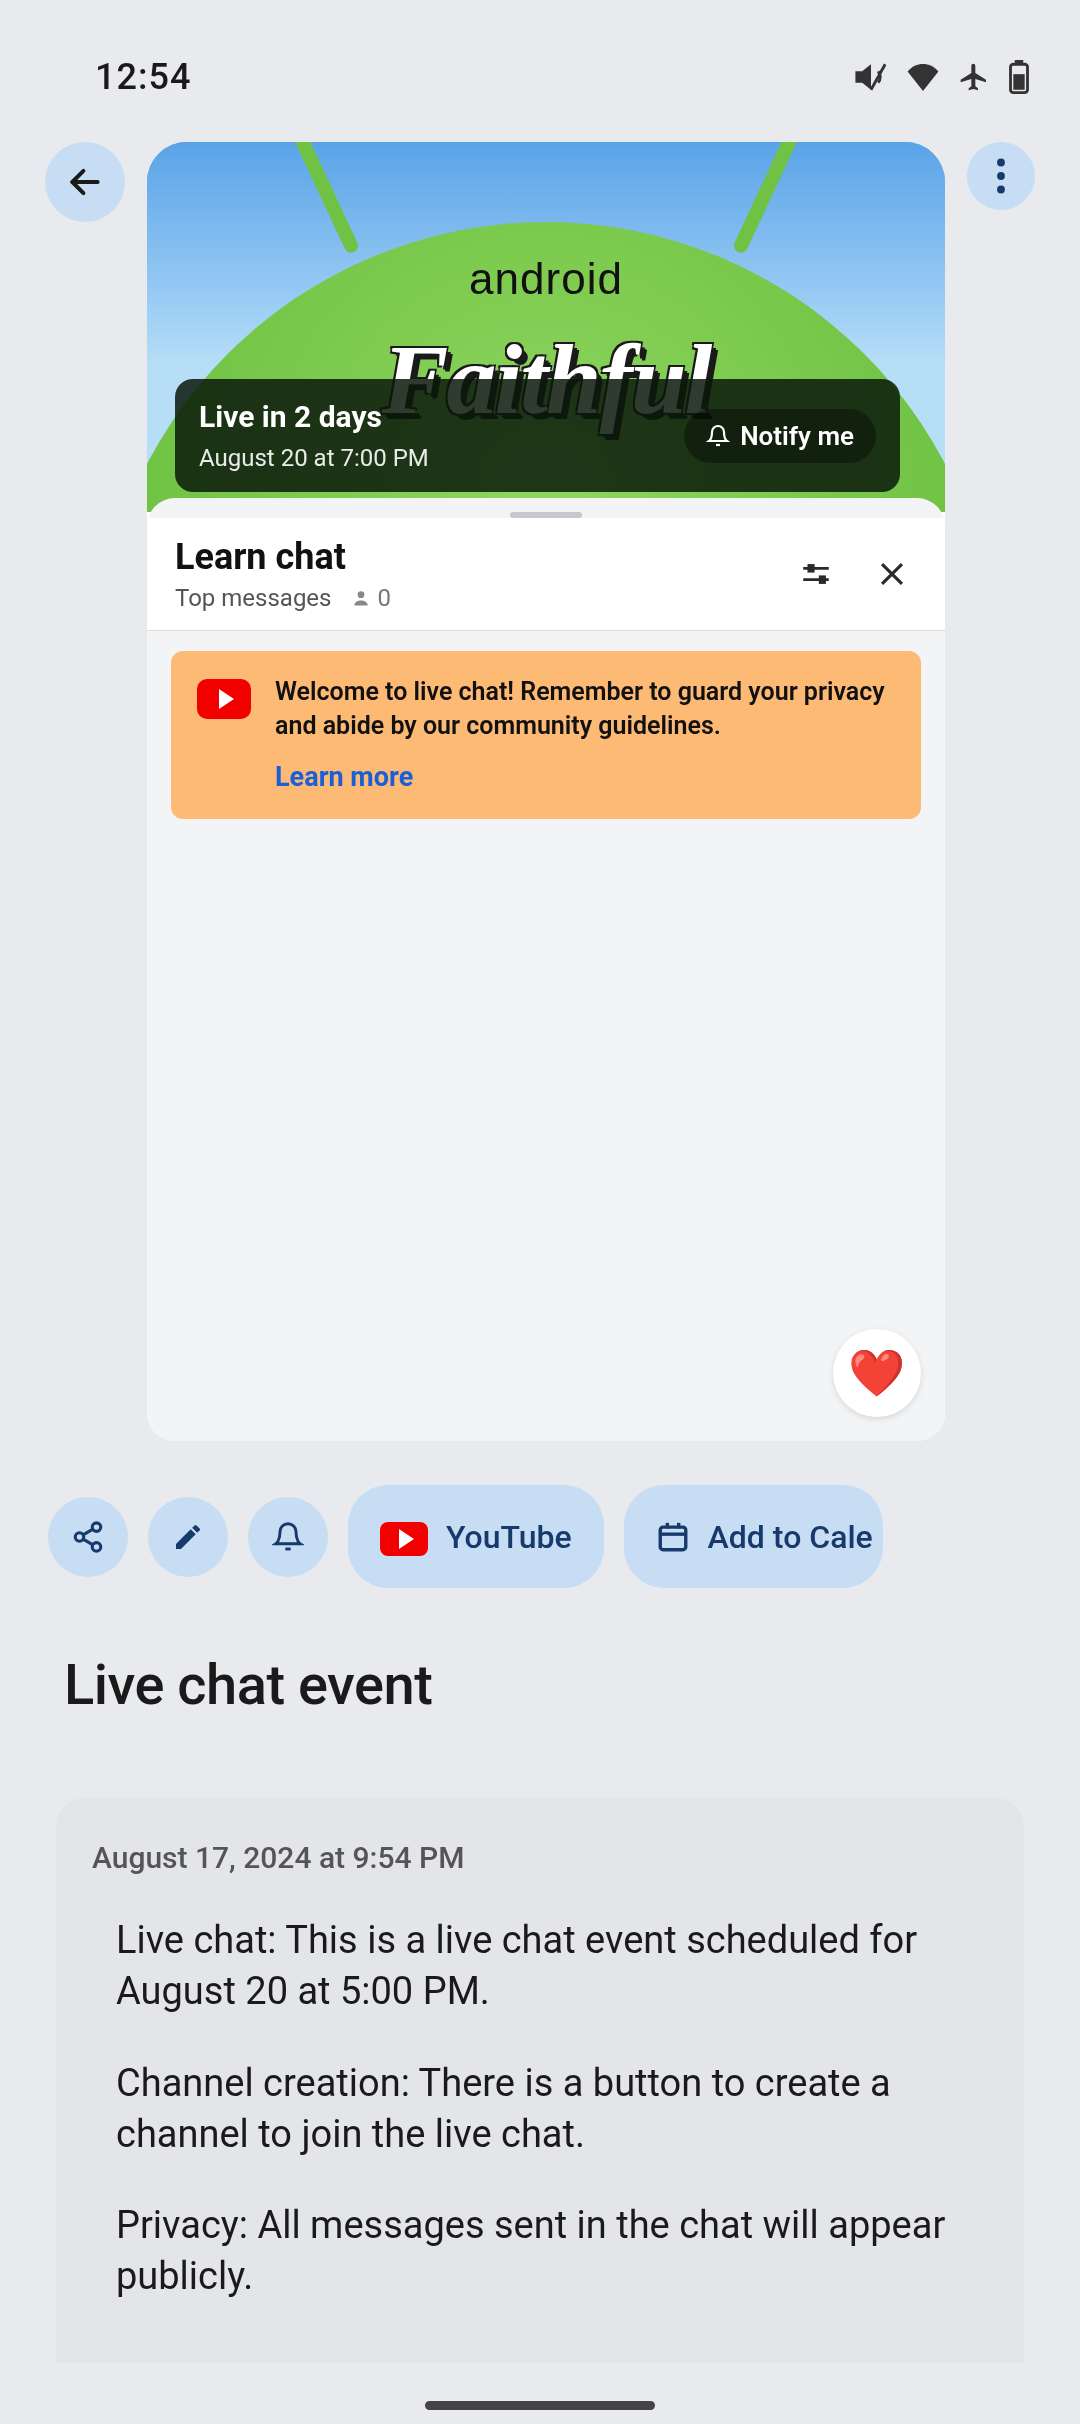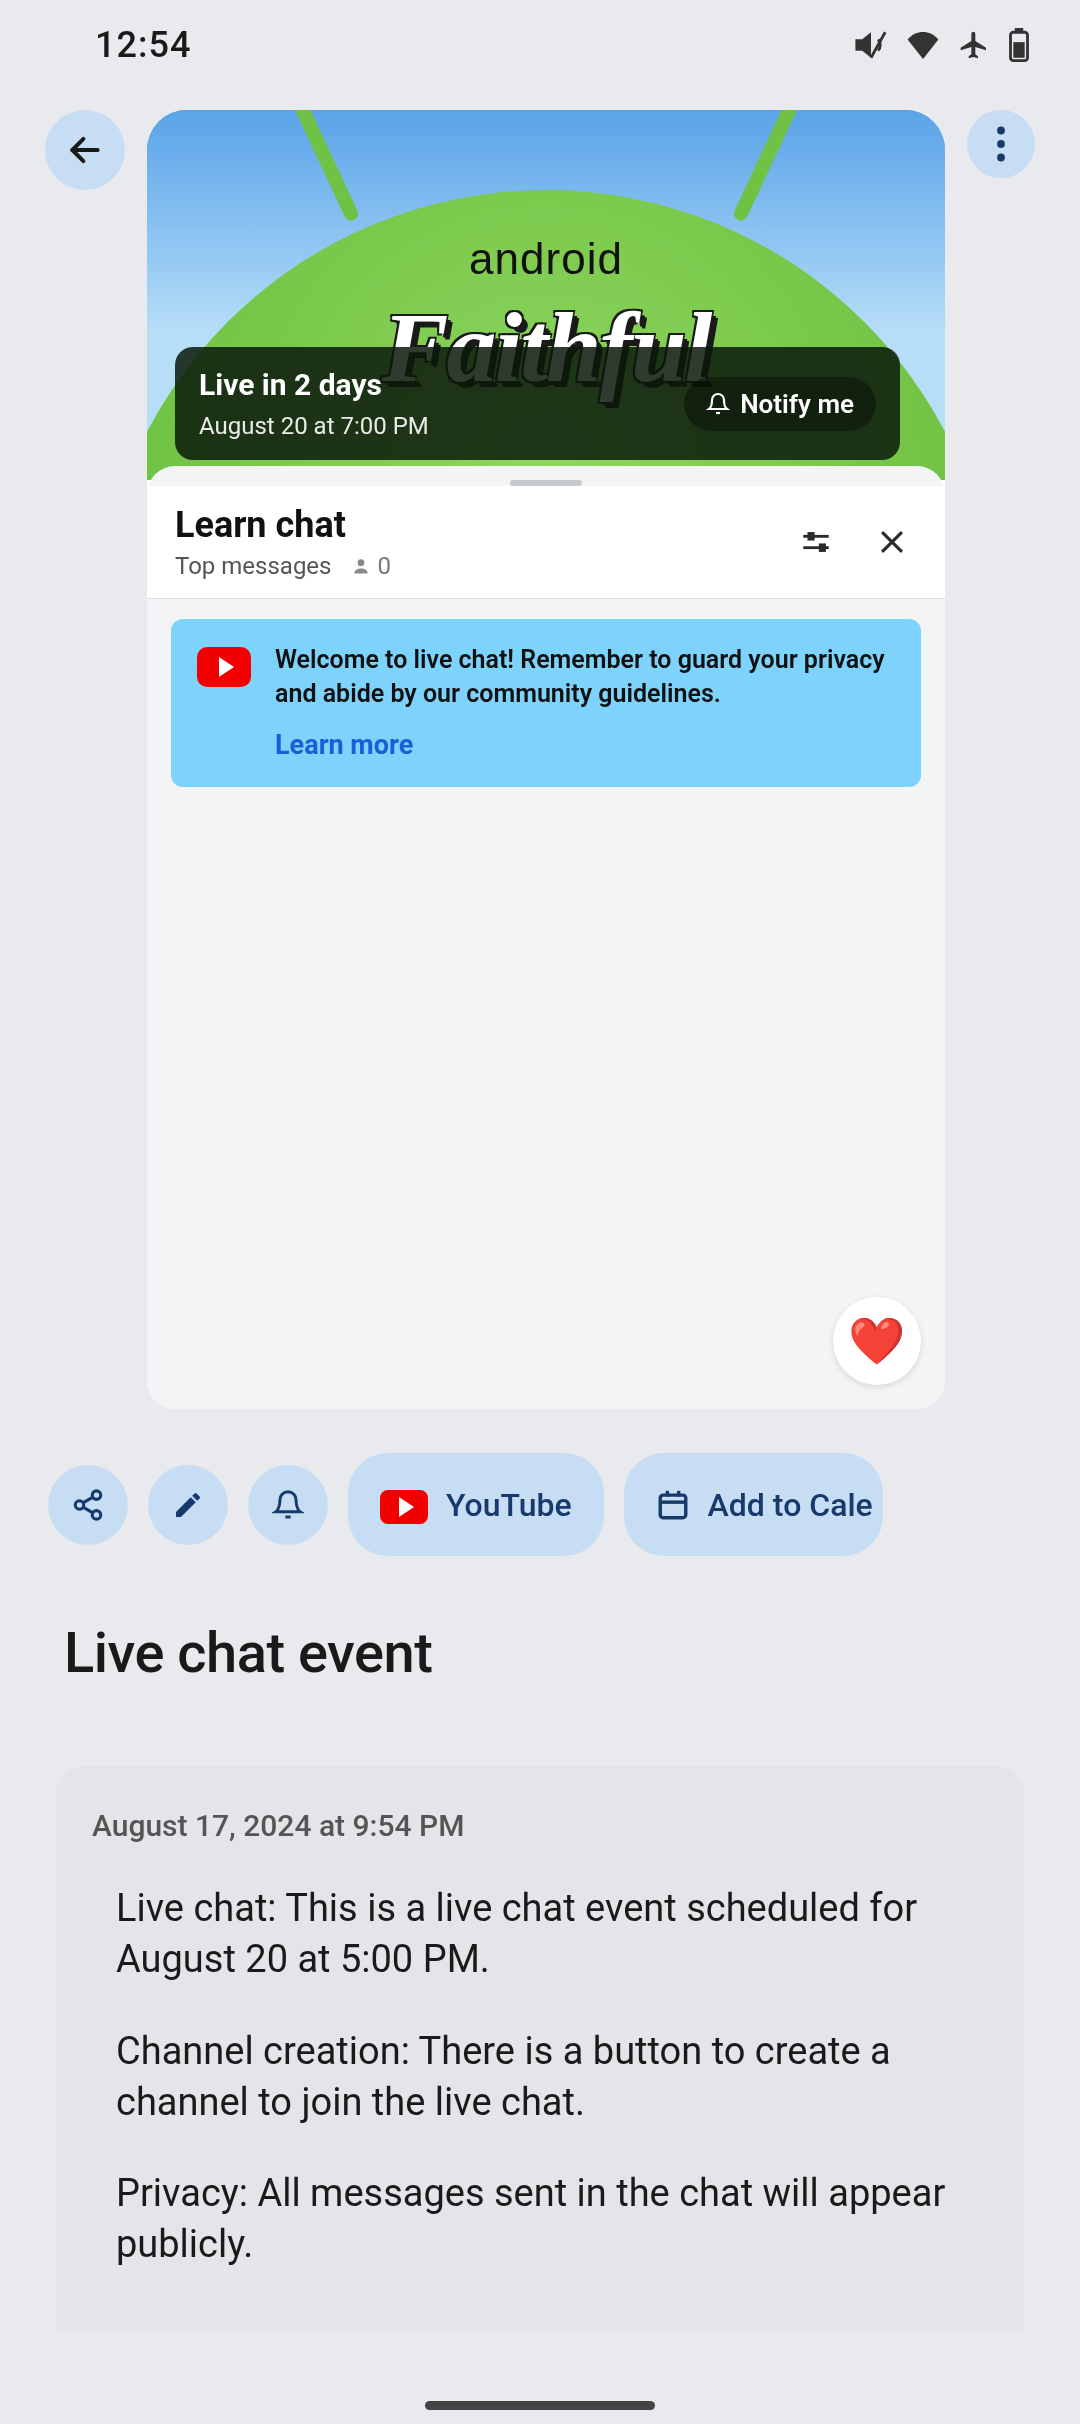--- a/index.html
+++ b/index.html
@@ -10,20 +10,21 @@
     font-family: 'Roboto', 'Helvetica Neue', Arial, sans-serif;
     overflow: hidden;
     position: relative;
   }
   .status-bar {
     height: 90px;
     display: flex;
     align-items: center;
     justify-content: space-between;
     padding: 0 50px 0 95px;
+    margin-top: 32px;
   }
   .status-time {
     font-size: 36px;
     font-weight: 500;
     color: #1a1a1a;
     letter-spacing: 1px;
   }
   .status-icons {
     display: flex;
     gap: 18px;
@@ -85,21 +86,21 @@
     height: 170px;
     background: #6fc243;
     top: -60px;
     border-radius: 7px;
     transform-origin: bottom center;
   }
   .antenna.left { left: 200px; transform: rotate(-25deg); }
   .antenna.right { right: 200px; transform: rotate(25deg); }
   .android-txt {
     position: absolute;
-    top: 124px;
+    top: 112px;
     width: 100%;
     text-align: center;
     font-size: 44px;
     letter-spacing: 1px;
     color: #111;
     font-weight: 400;
     font-family: Arial, sans-serif;
   }
   .faithful {
     position:absolute;
@@ -166,21 +167,21 @@
     justify-content: space-between;
     border-bottom: 1px solid #ddd;
   }
   .chat-htxt h2 { font-size: 36px; font-weight: 700; color: #111; }
   .chat-meta { font-size: 24px; color: #555; display: flex; gap: 20px; align-items: center; margin-top: 6px;}
   .viewers-group { display:flex; align-items:center; gap:6px; color:#777;}
   .chat-hicons { display: flex; gap: 42px; align-items: center; padding-right: 8px;}
   .chat-hicons svg { display:block; }
   .chat-body { padding: 20px 24px; position: relative; height: 810px;}
   .welcome-card {
-    background: #7dd3fc;
+    background: #fdba74;
     border-radius: 12px;
     padding: 24px 26px 26px 26px;
     display: flex;
     gap: 24px;
     align-items: flex-start;
   }
   .yt-badge {
     width: 54px; height: 40px;
     background: #f20000;
     border-radius: 10px;

